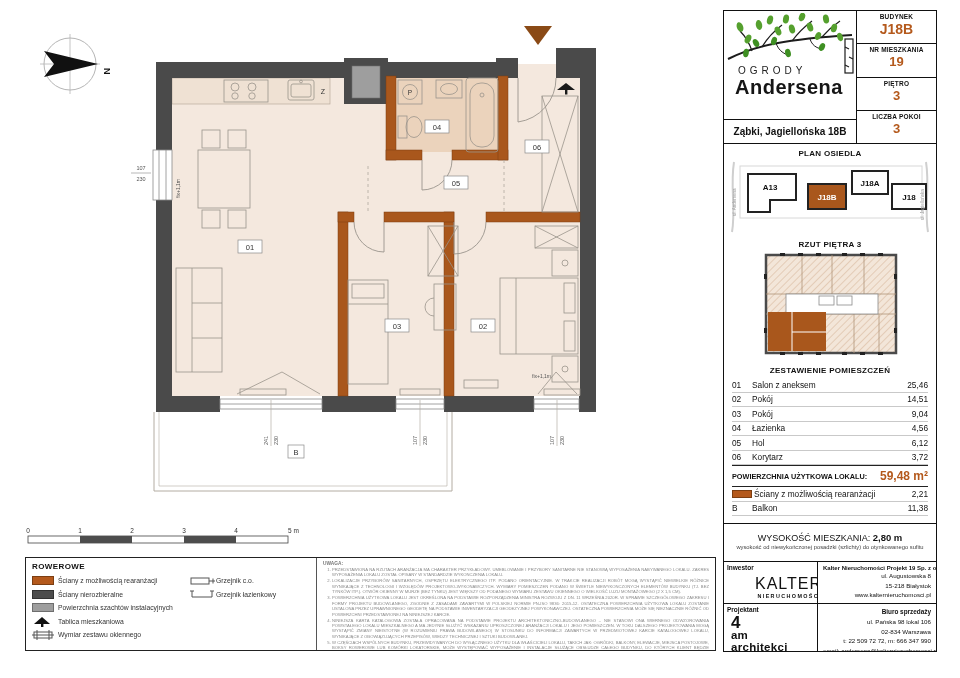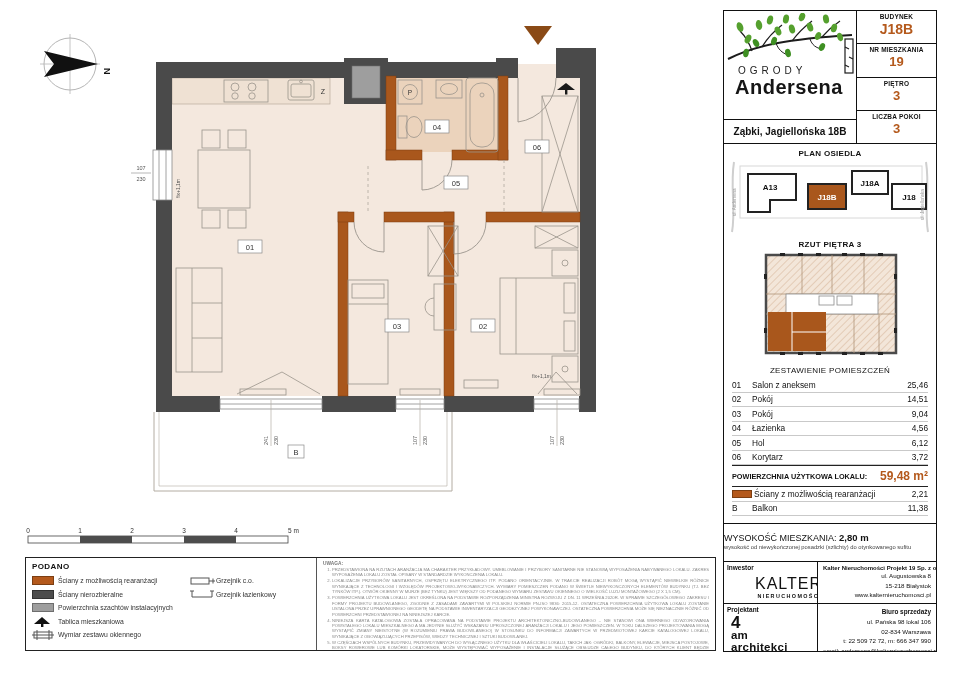--- a/index.html
+++ b/index.html
@@ -19,32 +19,32 @@
   .fld{flex:1;border-bottom:1.5px solid #111;text-align:center;padding-top:2px;}
   .fld:last-child{border-bottom:none;}
   .fld .lab{font-size:6.5px;font-weight:bold;letter-spacing:.2px;}
   .fld .val{font-size:13px;font-weight:bold;color:#b4591c;margin-top:1px;}
   .fld.big .val{font-size:14px;}
   .sec-title{font-size:8px;font-weight:bold;text-align:center;letter-spacing:.3px;}
   #siteplan-title{margin-top:5px;}
   #rzut-title{margin-top:2px;}
   
   #rtable{padding:0 8px;margin-top:4px;}
-  #rtable-title{font-size:8px;font-weight:normal;text-align:center;letter-spacing:.3px;margin-bottom:3px;}
+  #rtable-title{font-size:8px;font-weight:bold;text-align:center;letter-spacing:.3px;margin-bottom:3px;}
   .trow{display:flex;align-items:center;border-bottom:1px solid #c9c9c9;height:13.5px;font-size:8.3px;}
   .trow .no{width:20px;}
   .trow .nm{flex:1;}
   .trow .ar{text-align:right;}
   .trow.total{border-top:1.2px solid #222;border-bottom:1.2px solid #222;height:20px;}
   .trow.total .tl{flex:1;font-size:7.3px;font-weight:bold;}
   .trow.total .tv{font-size:12px;font-weight:bold;color:#b4591c;}
   .sw{width:20px;height:8px;background:#b4591c;border:1px solid #7c3e12;margin-right:4px;box-sizing:border-box;}
   .trow.swr .nm{margin-left:-2px;}
   #divider1{left:0;right:0;top:512px;height:0;border-top:1px solid #111;}
-  #height-block{left:0;right:0;top:521px;text-align:left;}
+  #height-block{left:0;right:0;top:521px;text-align:center;}
   #height-line{font-size:9px;}
   #height-line b{font-size:9.5px;}
   #height-note{font-size:5.8px;color:#444;margin-top:1px;}
   
   #fgrid{left:0;right:0;bottom:0;height:89px;border-top:1.5px solid #111;display:grid;grid-template-columns:94px 1fr;grid-template-rows:42px 1fr;}
   .fcell{border-right:1.5px solid #111;border-bottom:1.5px solid #111;position:relative;box-sizing:border-box;overflow:hidden;}
   .fcell:nth-child(2n){border-right:none;}
   .fcell:nth-child(n+3){border-bottom:none;}
   .fcell .clab{position:absolute;top:2px;left:3px;font-size:6.5px;font-weight:bold;}
   #kalter-logo{margin:12px 0 0 4px;display:flex;align-items:center;}
@@ -308,21 +308,21 @@
       <text x="288" y="533" text-anchor="start">5 m</text>
     </g>
     <rect x="28" y="536" width="260" height="7" fill="#fff" stroke="#444" stroke-width="0.8"></rect>
     <rect x="80" y="536" width="52" height="7" fill="#4d4d4d"></rect>
     <rect x="184" y="536" width="52" height="7" fill="#4d4d4d"></rect>
   </g>
 </svg>
 
 <div class="abs" id="legend-strip">
   <div id="legend-left">
-    <div id="legend-title">PODANO</div>
+    <div id="legend-title">ROWEROWE</div>
     <div id="legend-cols">
       <div id="legend-c1">
         <div class="litem">
           <span class="licon">
               <span class="lsw o"></span>
             </span>
           <span class="llab">Ściany z możliwością rearanżacji</span>
         </div>
         <div class="litem">
           <span class="licon">

